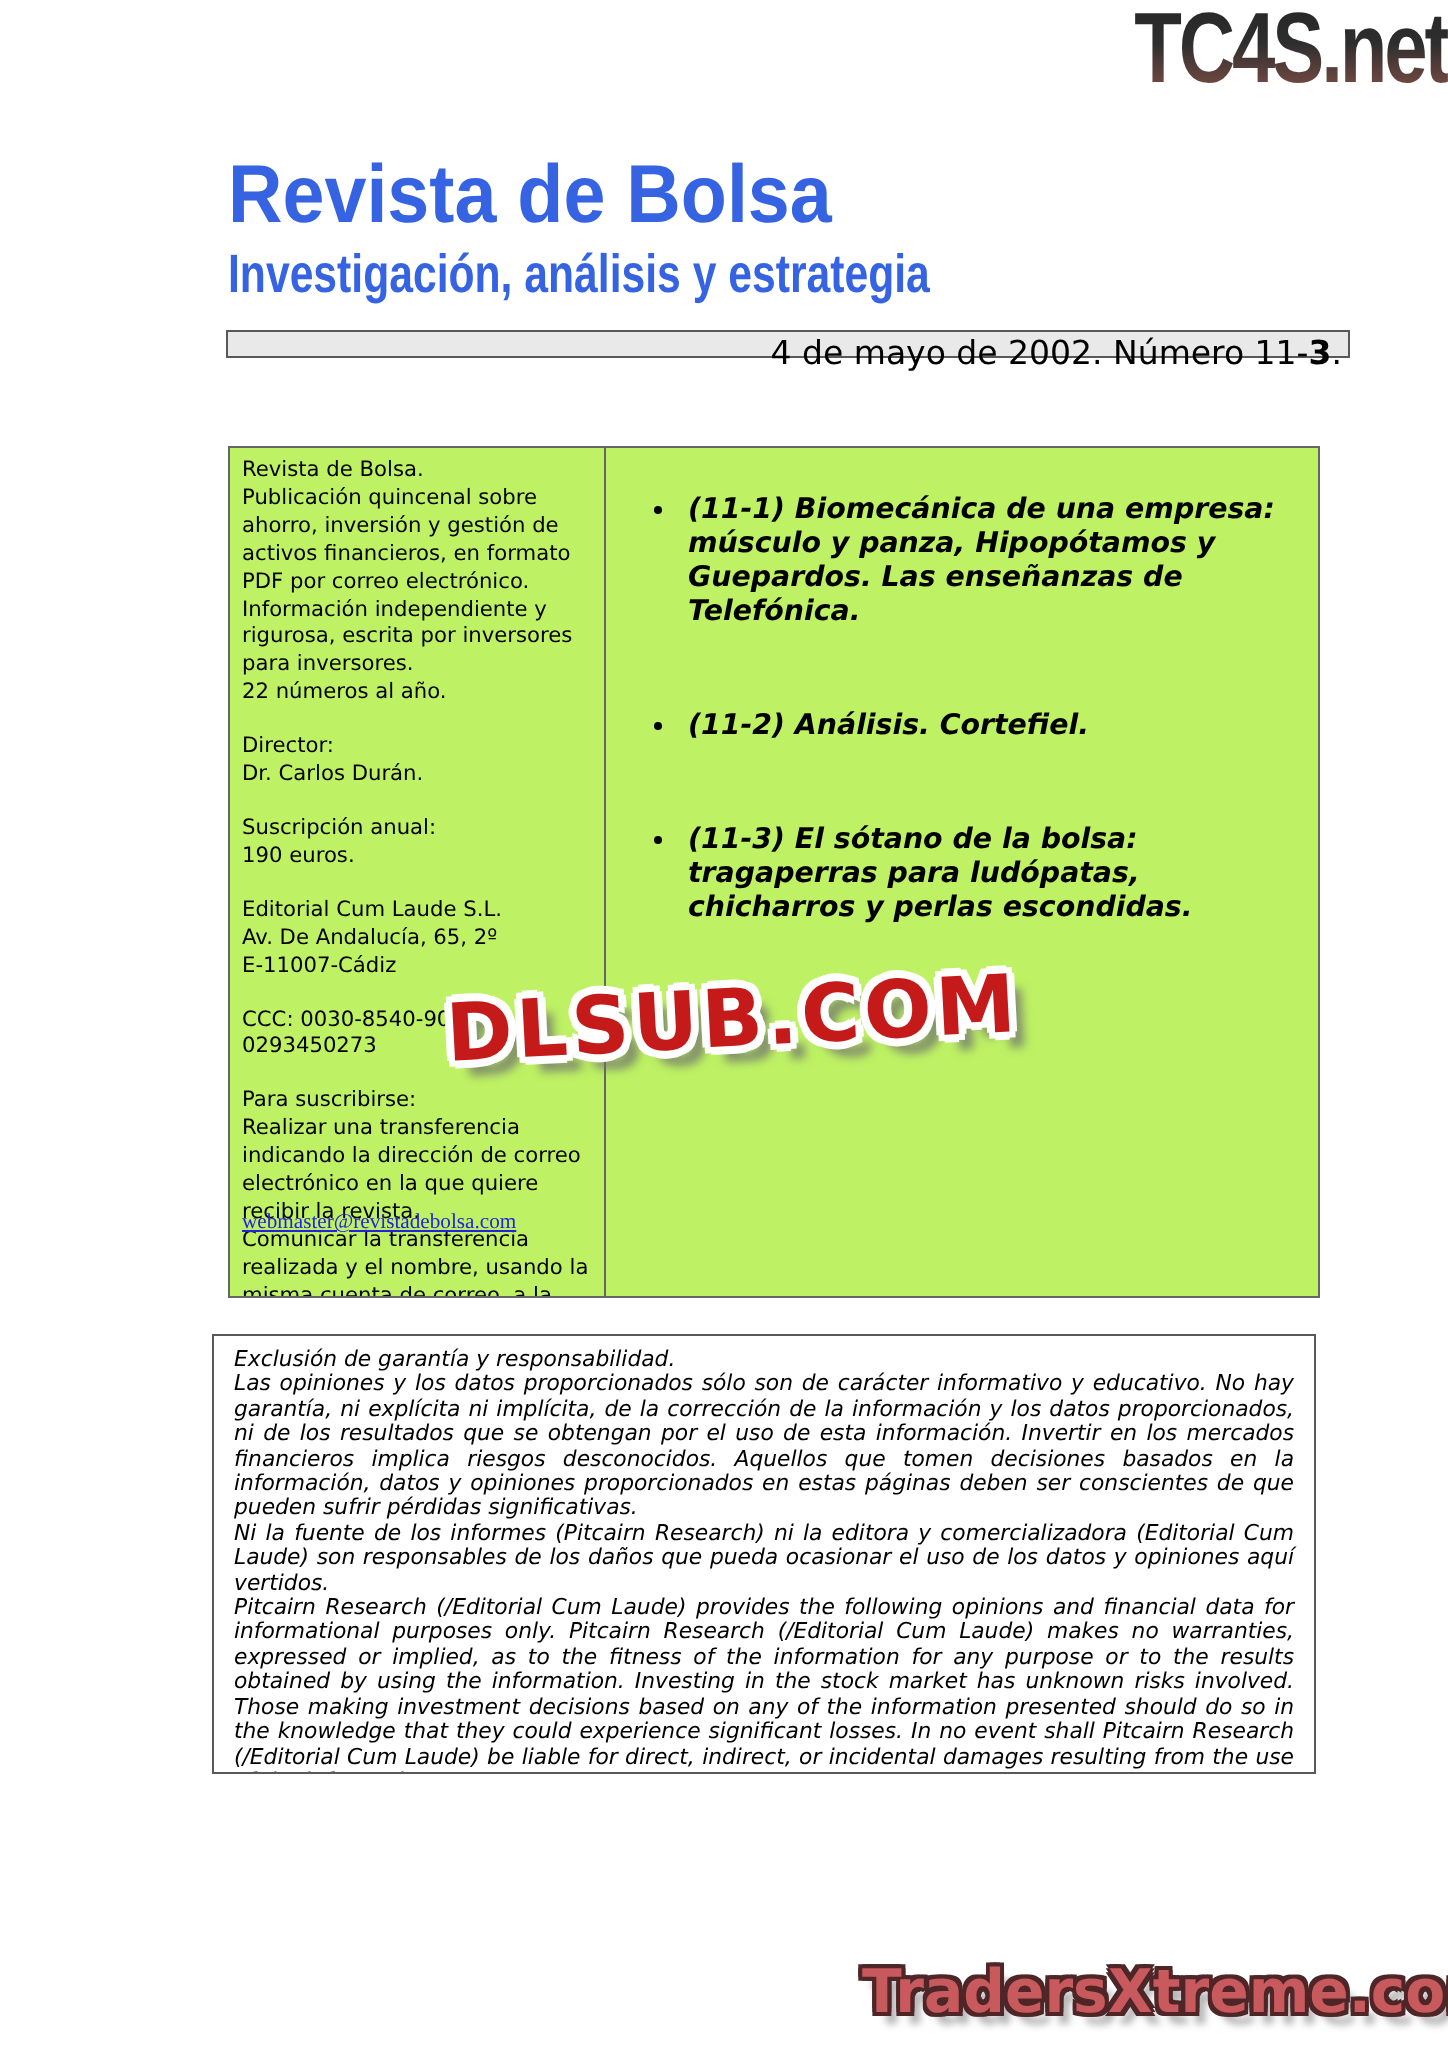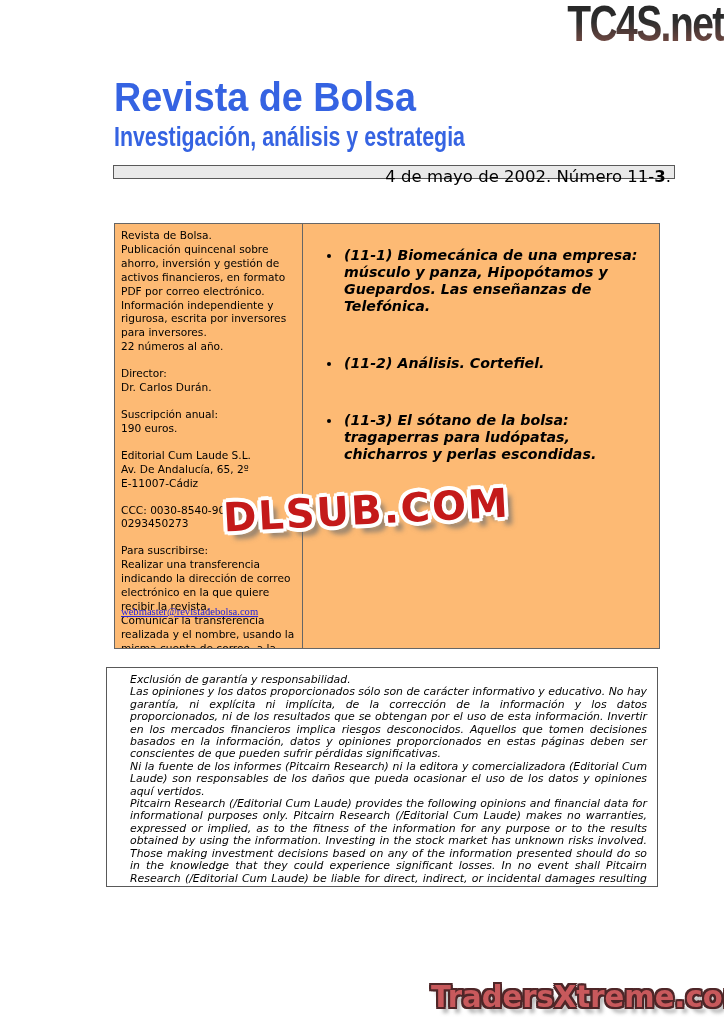--- a/index.html
+++ b/index.html
@@ -57,21 +57,21 @@
     font-size:16.5px;line-height:22px;
     padding-right:3px;
     white-space:nowrap;
   }
   .date-bar .issue{font-weight:bold;}
   
   .main-table{
     position:absolute;left:114px;top:223px;width:546px;height:426px;
     border:1px solid var(--border_gray);
     display:flex;
-    background:#fdba74;
+    background:#bef264;
   }
   .info-cell{
     width:188px;
     border-right:1px solid var(--border_gray);
     padding:5px 6px;
     position:relative;
     font-size:10.6px;line-height:13.9px;
     overflow:hidden;
   }
   .info-cell p{white-space:pre-line;margin:0 0 13px 0;}
@@ -114,21 +114,21 @@
     text-shadow:
       -3px -3px 0 #fff, 3px -3px 0 #fff, -3px 3px 0 #fff, 3px 3px 0 #fff,
       -4px 0 0 #fff, 4px 0 0 #fff, 0 -4px 0 #fff, 0 4px 0 #fff,
       7px 8px 5px rgba(110,110,110,0.75);
     z-index:5;
   }
   
   .disclaimer-box{
     position:absolute;left:106px;top:667px;width:552px;height:220px;
     border:1px solid #595959;
-    padding:6px 10px 4px 23px;
+    padding:6px 10px 4px 10px;
     font-style:italic;
     font-size:10.9px;line-height:12.4px;
     overflow:hidden;
   }
   .disclaimer-box .just{text-align:justify;}
   .disclaimer-box .gap{margin-top:12px;}
   
   .traders{
     position:absolute;left:431px;top:980px;
     font-weight:900;font-size:30px;line-height:34px;

